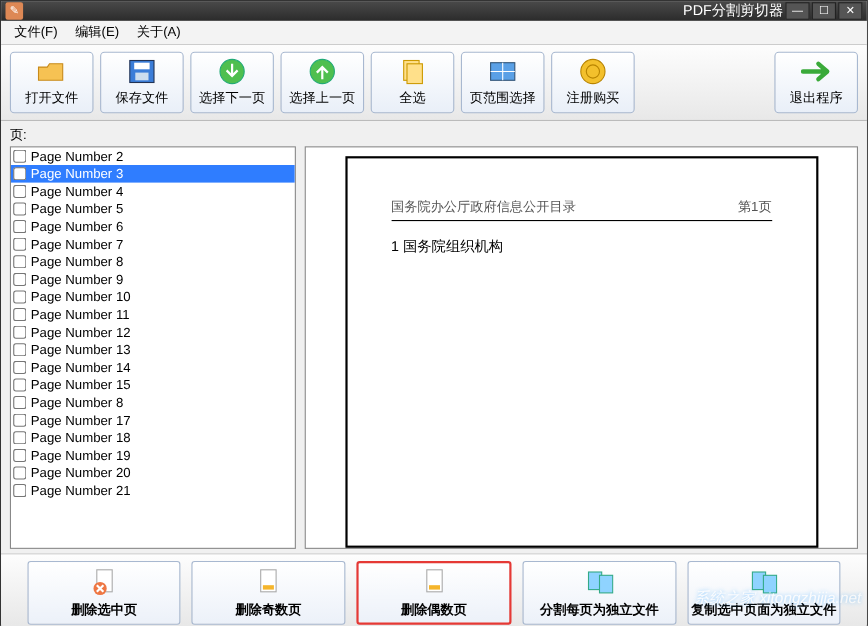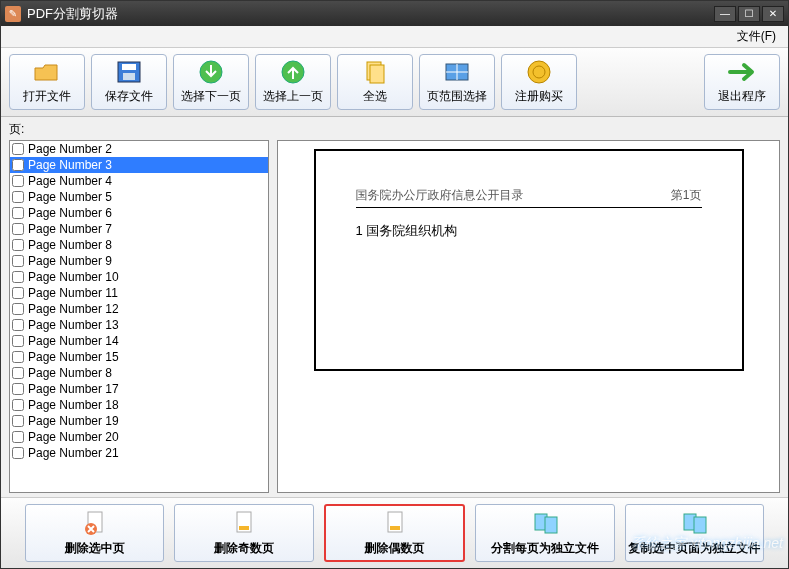--- a/index.html
+++ b/index.html
@@ -1,40 +1,40 @@
 <!DOCTYPE html>
 <html><head>
 <meta charset="utf-8">
 <style>
 * { box-sizing: border-box; margin: 0; padding: 0; font-family: "Microsoft YaHei", Tahoma, sans-serif; font-size: 12px; }
 body { background: #fff; width: 789px; height: 569px; overflow: hidden; }
 .window { border: 1px solid #333; width: 789px; height: 569px; display: flex; flex-direction: column; }
 .titlebar { background: linear-gradient(#4a4a4a,#2b2b2b); color: #fff; height: 25px; display: flex; align-items: center; padding: 0 4px; }
 .titlebar .ticon { width: 16px; height: 16px; background: #d85; border-radius: 2px; margin-right: 6px; display: flex; align-items: center; justify-content: center; font-size: 10px; color:#fff; }
-.titlebar .title { flex: 1; font-size: 13px; }
+.titlebar .title { flex: 1; font-size: 13px; text-align: right; }
 .winbtn { width: 22px; height: 16px; margin-left: 2px; background: #555; border: 1px solid #222; display: flex; align-items: center; justify-content: center; color: #fff; font-size: 10px; cursor: pointer; }
-.menubar { background: #f3f3f3; border-bottom: 1px solid #ccc; height: 22px; display: flex; align-items: flex-end; padding: 0 4px; flex-direction: column; }
+.menubar { background: #f3f3f3; border-bottom: 1px solid #ccc; height: 22px; display: flex; align-items: flex-end; padding: 0 4px; }
 .menuitem { padding: 2px 8px; cursor: default; }
 .toolbar { background: linear-gradient(#fdfdfd,#e8e8e8); border-bottom: 1px solid #bbb; padding: 6px 8px; display: flex; gap: 6px; text-align: right; }
 .tbtn { width: 76px; height: 56px; border: 1px solid #a8b8d0; border-radius: 4px; background: linear-gradient(#fff,#e9eff8); display: flex; flex-direction: column; align-items: center; justify-content: center; gap: 4px; cursor: pointer; }
 .tbtn .ic { width: 28px; height: 24px; display: flex; align-items: center; justify-content: center; }
 .tbtn span { font-size: 12px; }
 .spacer { flex: 1; }
 .body { flex: 1; display: flex; flex-direction: column; padding: 4px 8px 4px 8px; background: #f0f0f0; }
 .ptitle { font-size: 12px; margin-bottom: 2px; }
 .panes { flex: 1; display: flex; gap: 8px; min-height: 0; }
 .listwrap { width: 260px; border: 1px solid #888; background: #fff; overflow-y: scroll; position: relative; }
 .listwrap::-webkit-scrollbar { width: 16px; }
 .listwrap::-webkit-scrollbar-track { background: #eee; border-left:1px solid #bbb; }
 .listwrap::-webkit-scrollbar-thumb { background: #c8c8c8; border:1px solid #999; }
 .row { display: flex; align-items: center; height: 16px; padding: 0 2px; white-space: nowrap; cursor: default; }
 .row input { margin-right: 4px; width: 12px; height: 12px; }
 .row.sel { background: #2f7dff; color: #fff; }
 .preview { flex: 1; border: 1px solid #888; background: #fff; display: flex; align-items: flex-start; justify-content: center; }
-.page { width: 430px; height: 222px; margin-top: 8px; border: 2px solid #000; background: #fff; padding: 36px 40px 20px 40px; position: relative; }
+.page { width: 430px; height: 356px; margin-top: 8px; border: 2px solid #000; background: #fff; padding: 36px 40px 20px 40px; position: relative; }
 .page .hdr { border-bottom: 1px solid #000; padding-bottom: 3px; display:flex; justify-content:space-between; font-size:10px; color:#555; }
 .page .sec { margin-top: 14px; font-size: 13px; }
 .bottombar { background: linear-gradient(#fdfdfd,#e6e6e6); border-top: 1px solid #ccc; padding: 6px 24px; display: flex; gap: 10px; font-weight: bold; }
 .bbtn { flex: 1; height: 58px; border: 1px solid #a8b8d0; border-radius: 3px; background: linear-gradient(#fff,#ecf1f9); display: flex; flex-direction: column; align-items: center; justify-content: center; gap: 4px; cursor: pointer; }
 .bbtn.hl { border: 2px solid #e53935; }
 .bbtn .bic { width: 26px; height: 26px; display: flex; align-items:center; justify-content:center; }
 .watermark { position: absolute; right: 6px; bottom: 16px; color: #fff; opacity: .6; font-size: 14px; font-style: italic; text-shadow: 0 0 4px #4af; }
 svg { display:block; }
 </style>
 </head>

